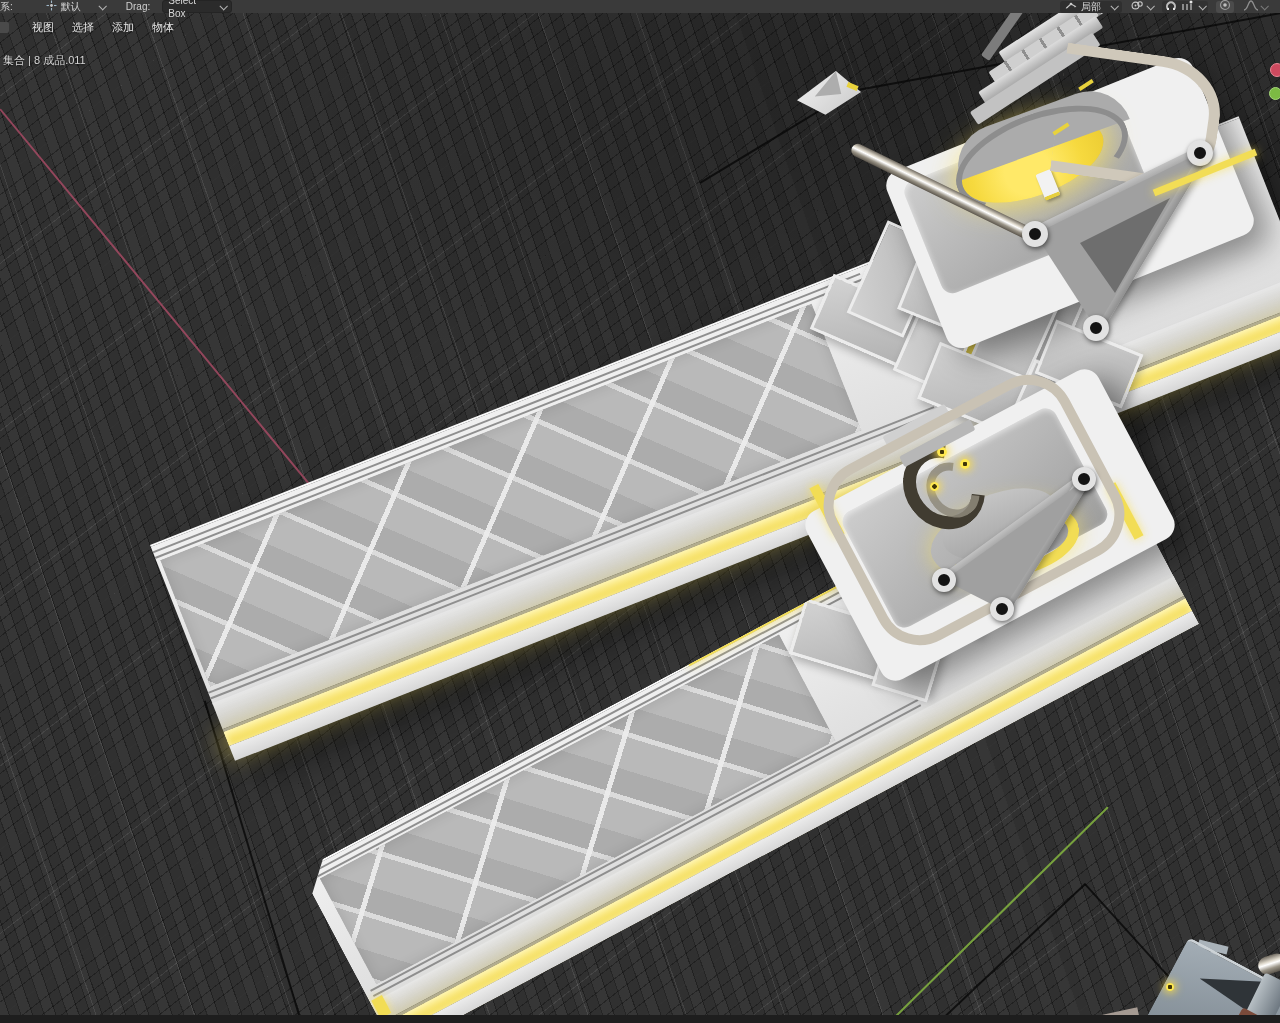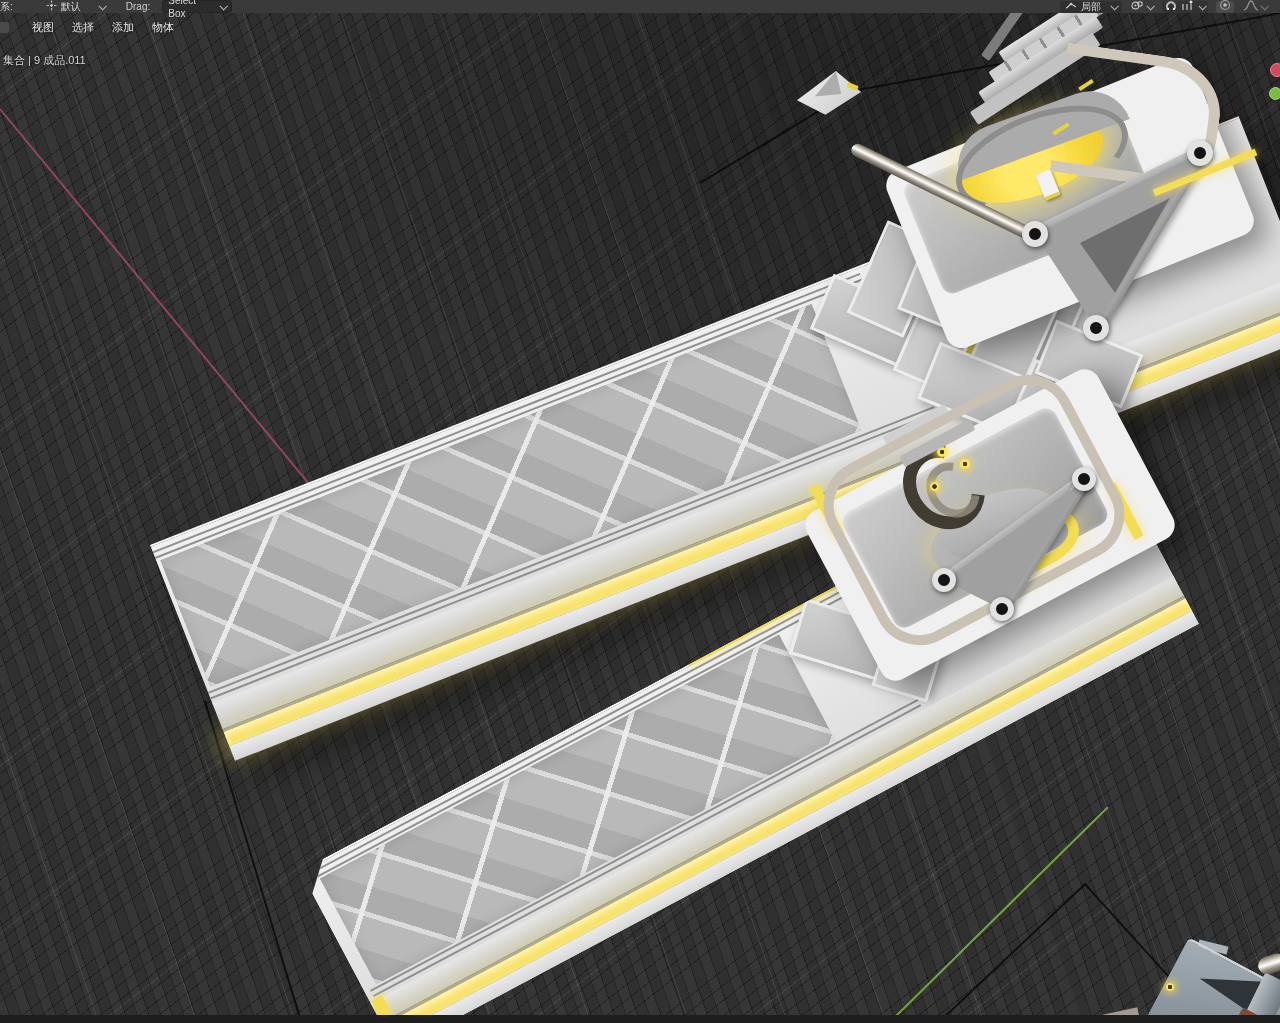--- a/index.html
+++ b/index.html
@@ -232,21 +232,21 @@
     <div class="gdot" style="left:1269px;top:74px;width:13px;height:13px;background:#7cba43;border:1.5px solid #a6d97a;box-sizing:border-box;"></div>
 
     <div class="vmenus">
       <span class="edfrag"></span>
       <span class="vmenu">视图</span>
       <span class="vmenu">选择</span>
       <span class="vmenu">添加</span>
       <span class="vmenu">物体</span>
     </div>
 
-    <div class="overlay-info">集合 | 9 成品.011</div>
+    <div class="overlay-info">集合 | 8 成品.011</div>
 
     <div class="bstrip"></div>
   </div>
 
   <div class="topbar">
     <span class="tb-label" style="margin-left:0;">系:</span>
 
     <div class="dd" style="margin-left:28px;">
       <span class="icon">
         <svg width="11" height="11" viewBox="0 0 11 11">

